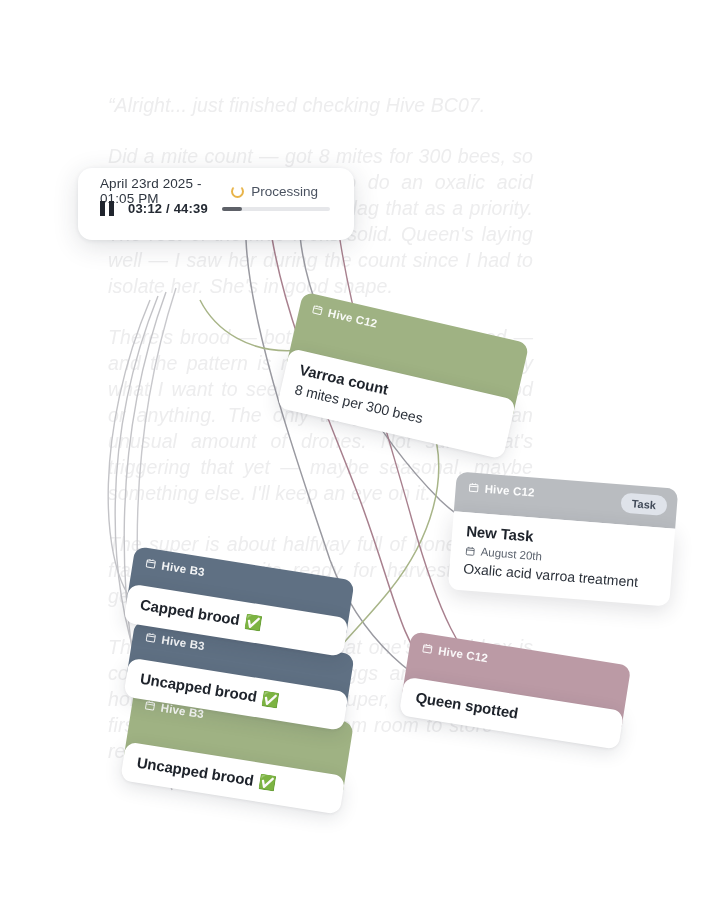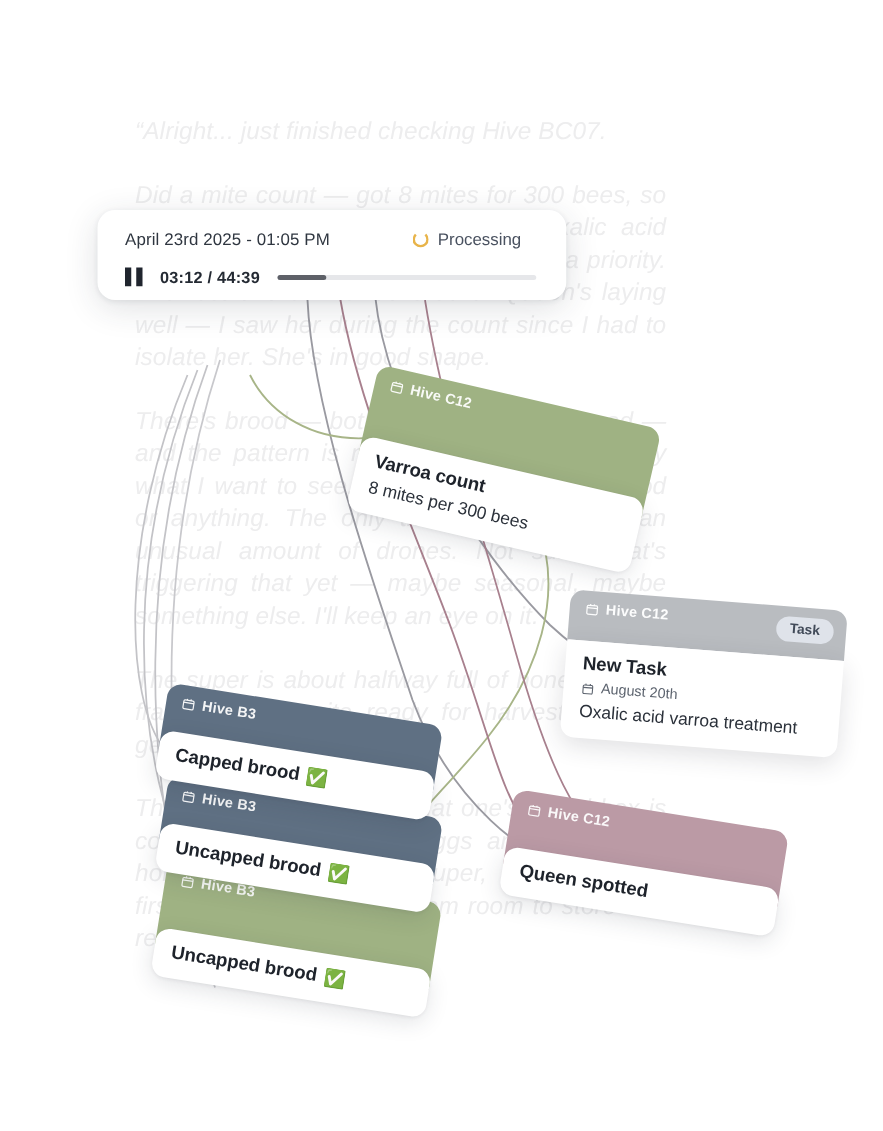--- a/index.html
+++ b/index.html
@@ -48,21 +48,21 @@
     width: 706px; height: 905px;
     z-index: 2;
     pointer-events: none;
   }
 
   
   .player {
     position: absolute;
     left: 78px;
     top: 168px;
-    width: 375px;
+    width: 276px;
     height: 72px;
     background: #ffffff;
     border-radius: 14px;
     box-shadow: 0 6px 26px rgba(40,45,60,.15), 0 1px 4px rgba(40,45,60,.08);
     z-index: 30;
     padding: 13px 20px 0 22px;
   }
   .player-top {
     display: flex;
     align-items: center;
@@ -87,21 +87,20 @@
     width: 13px; height: 13px;
     border: 2px solid #e8b44a;
     border-top-color: transparent;
     border-radius: 50%;
     display: inline-block;
   }
   .player-bottom {
     display: flex;
     align-items: center;
     gap: 14px;
-    margin-top: 13px;
   }
   .pause-btn {
     width: 14px; height: 15px;
     display: flex; gap: 4px;
     cursor: pointer;
     border: none; background: none; padding: 0;
   }
   .pause-btn i {
     width: 5px; height: 15px;
     background: #20252e;

